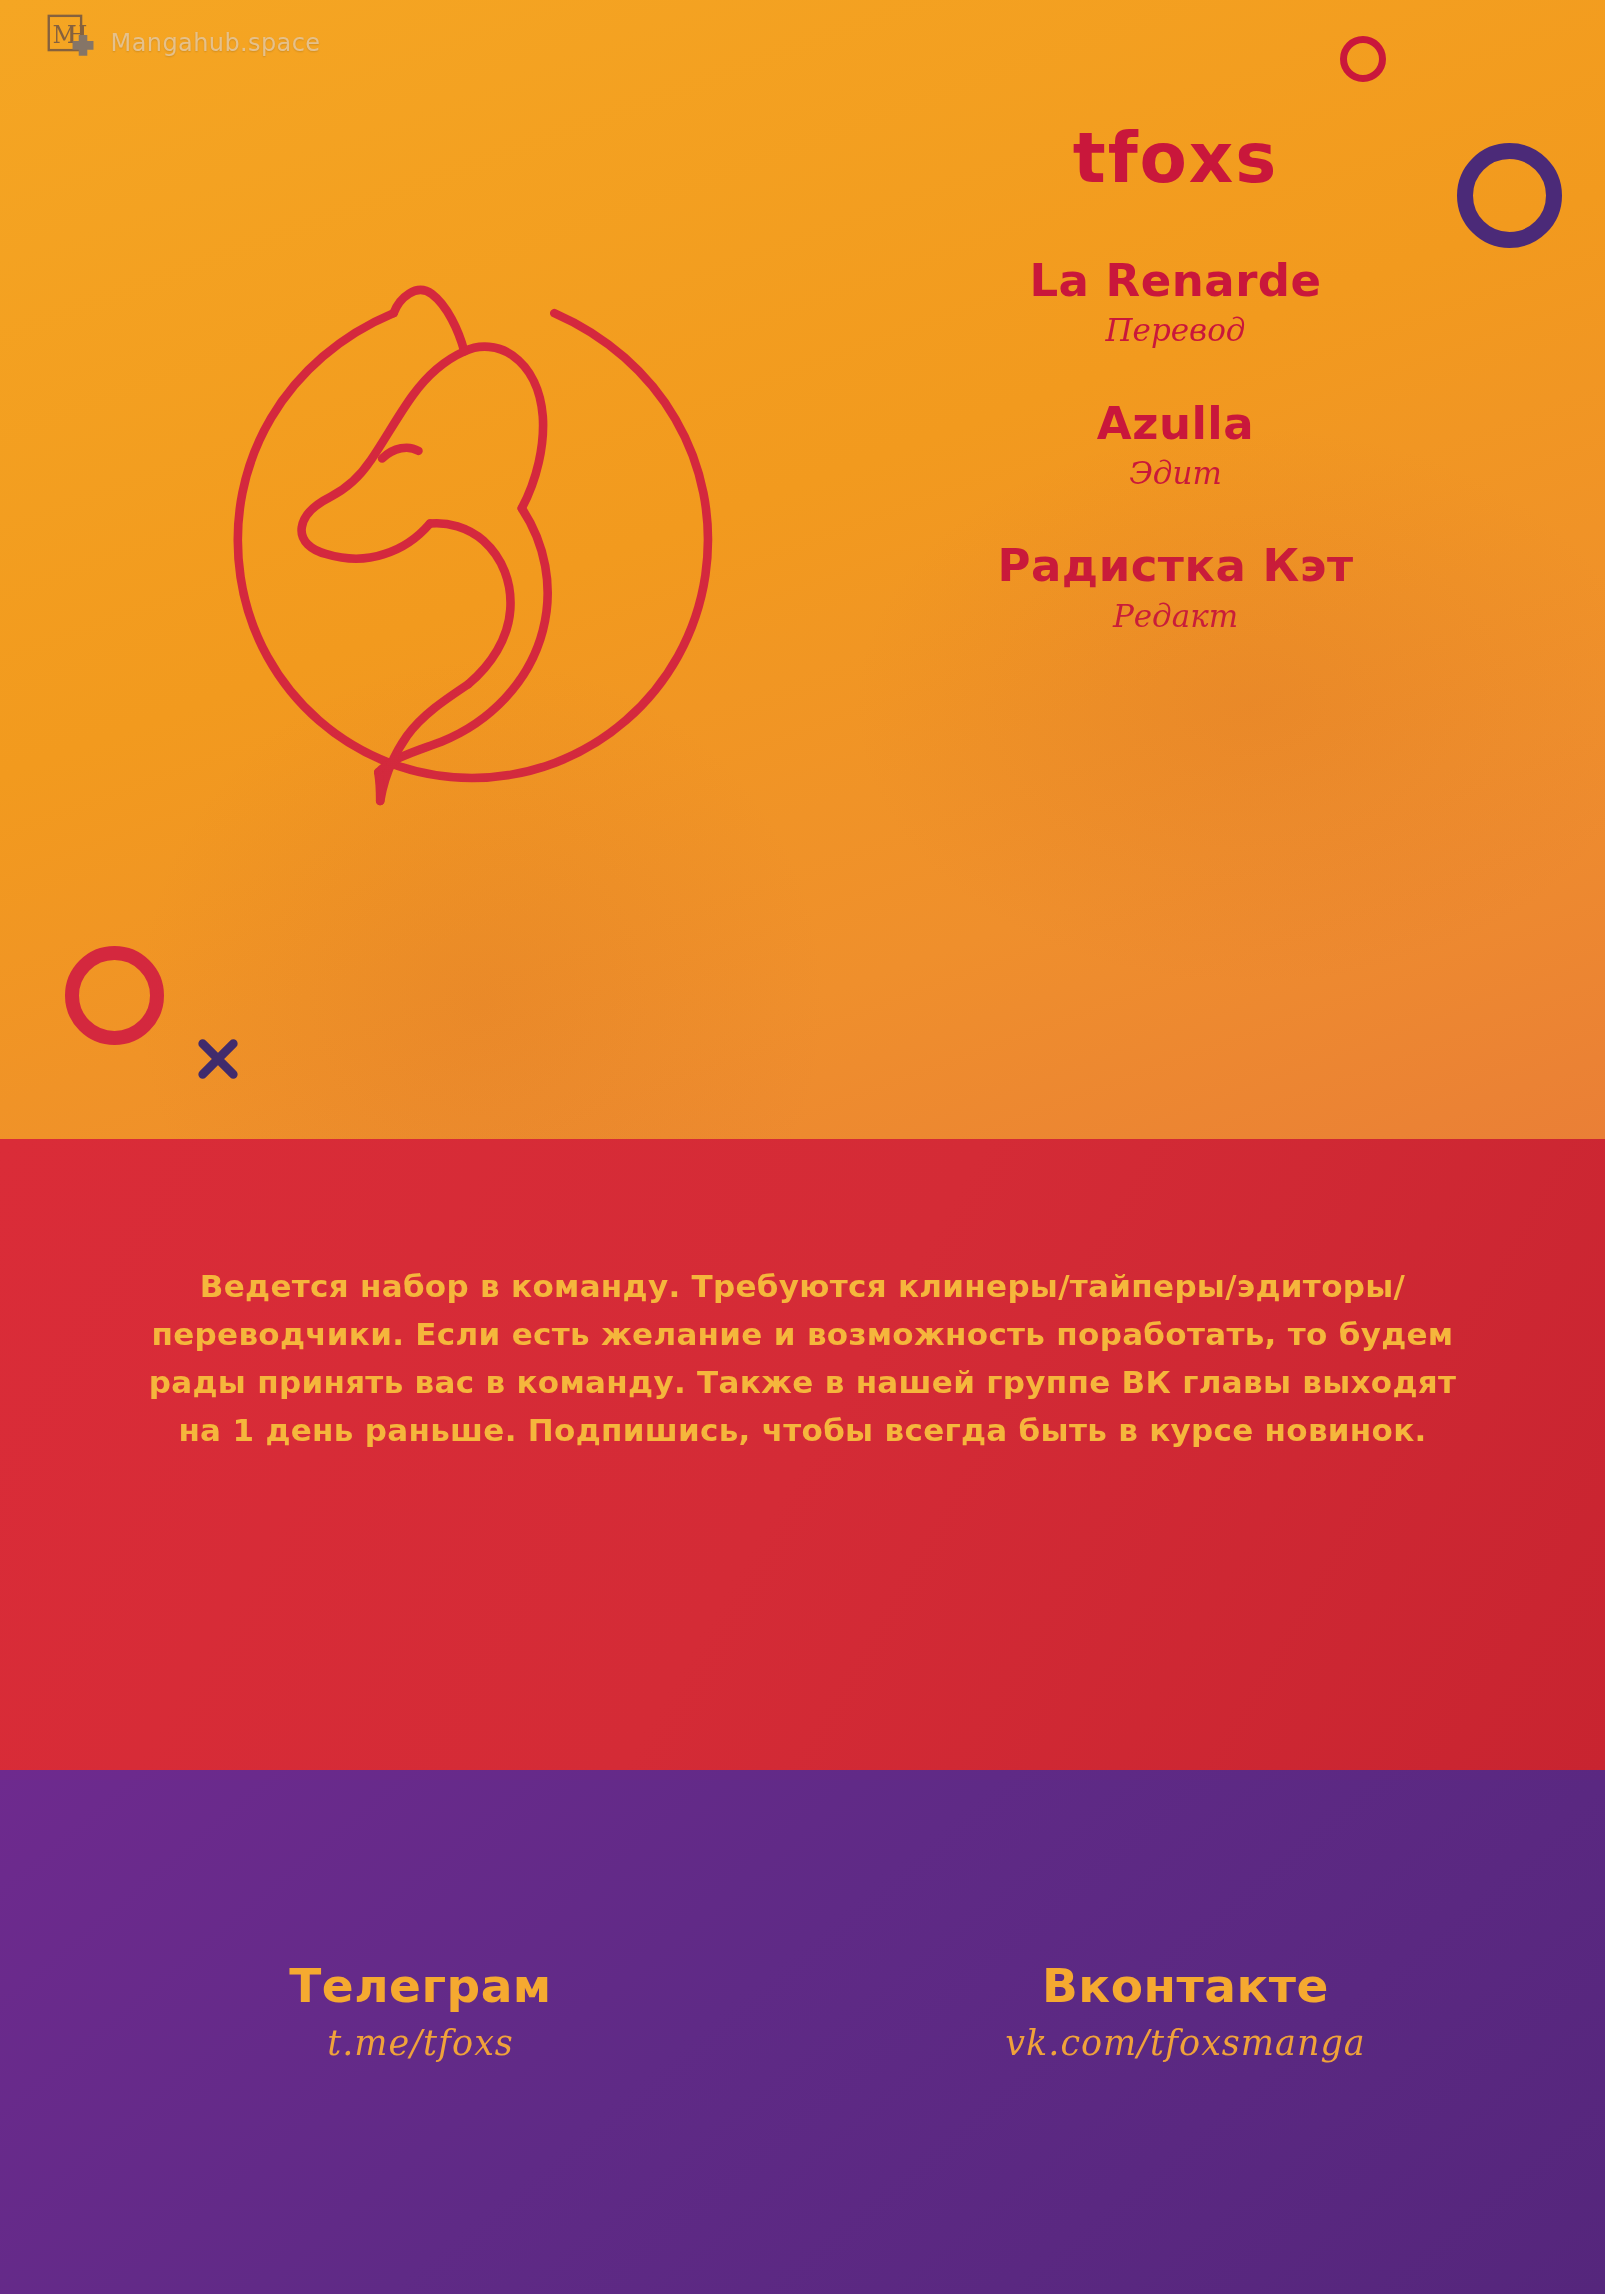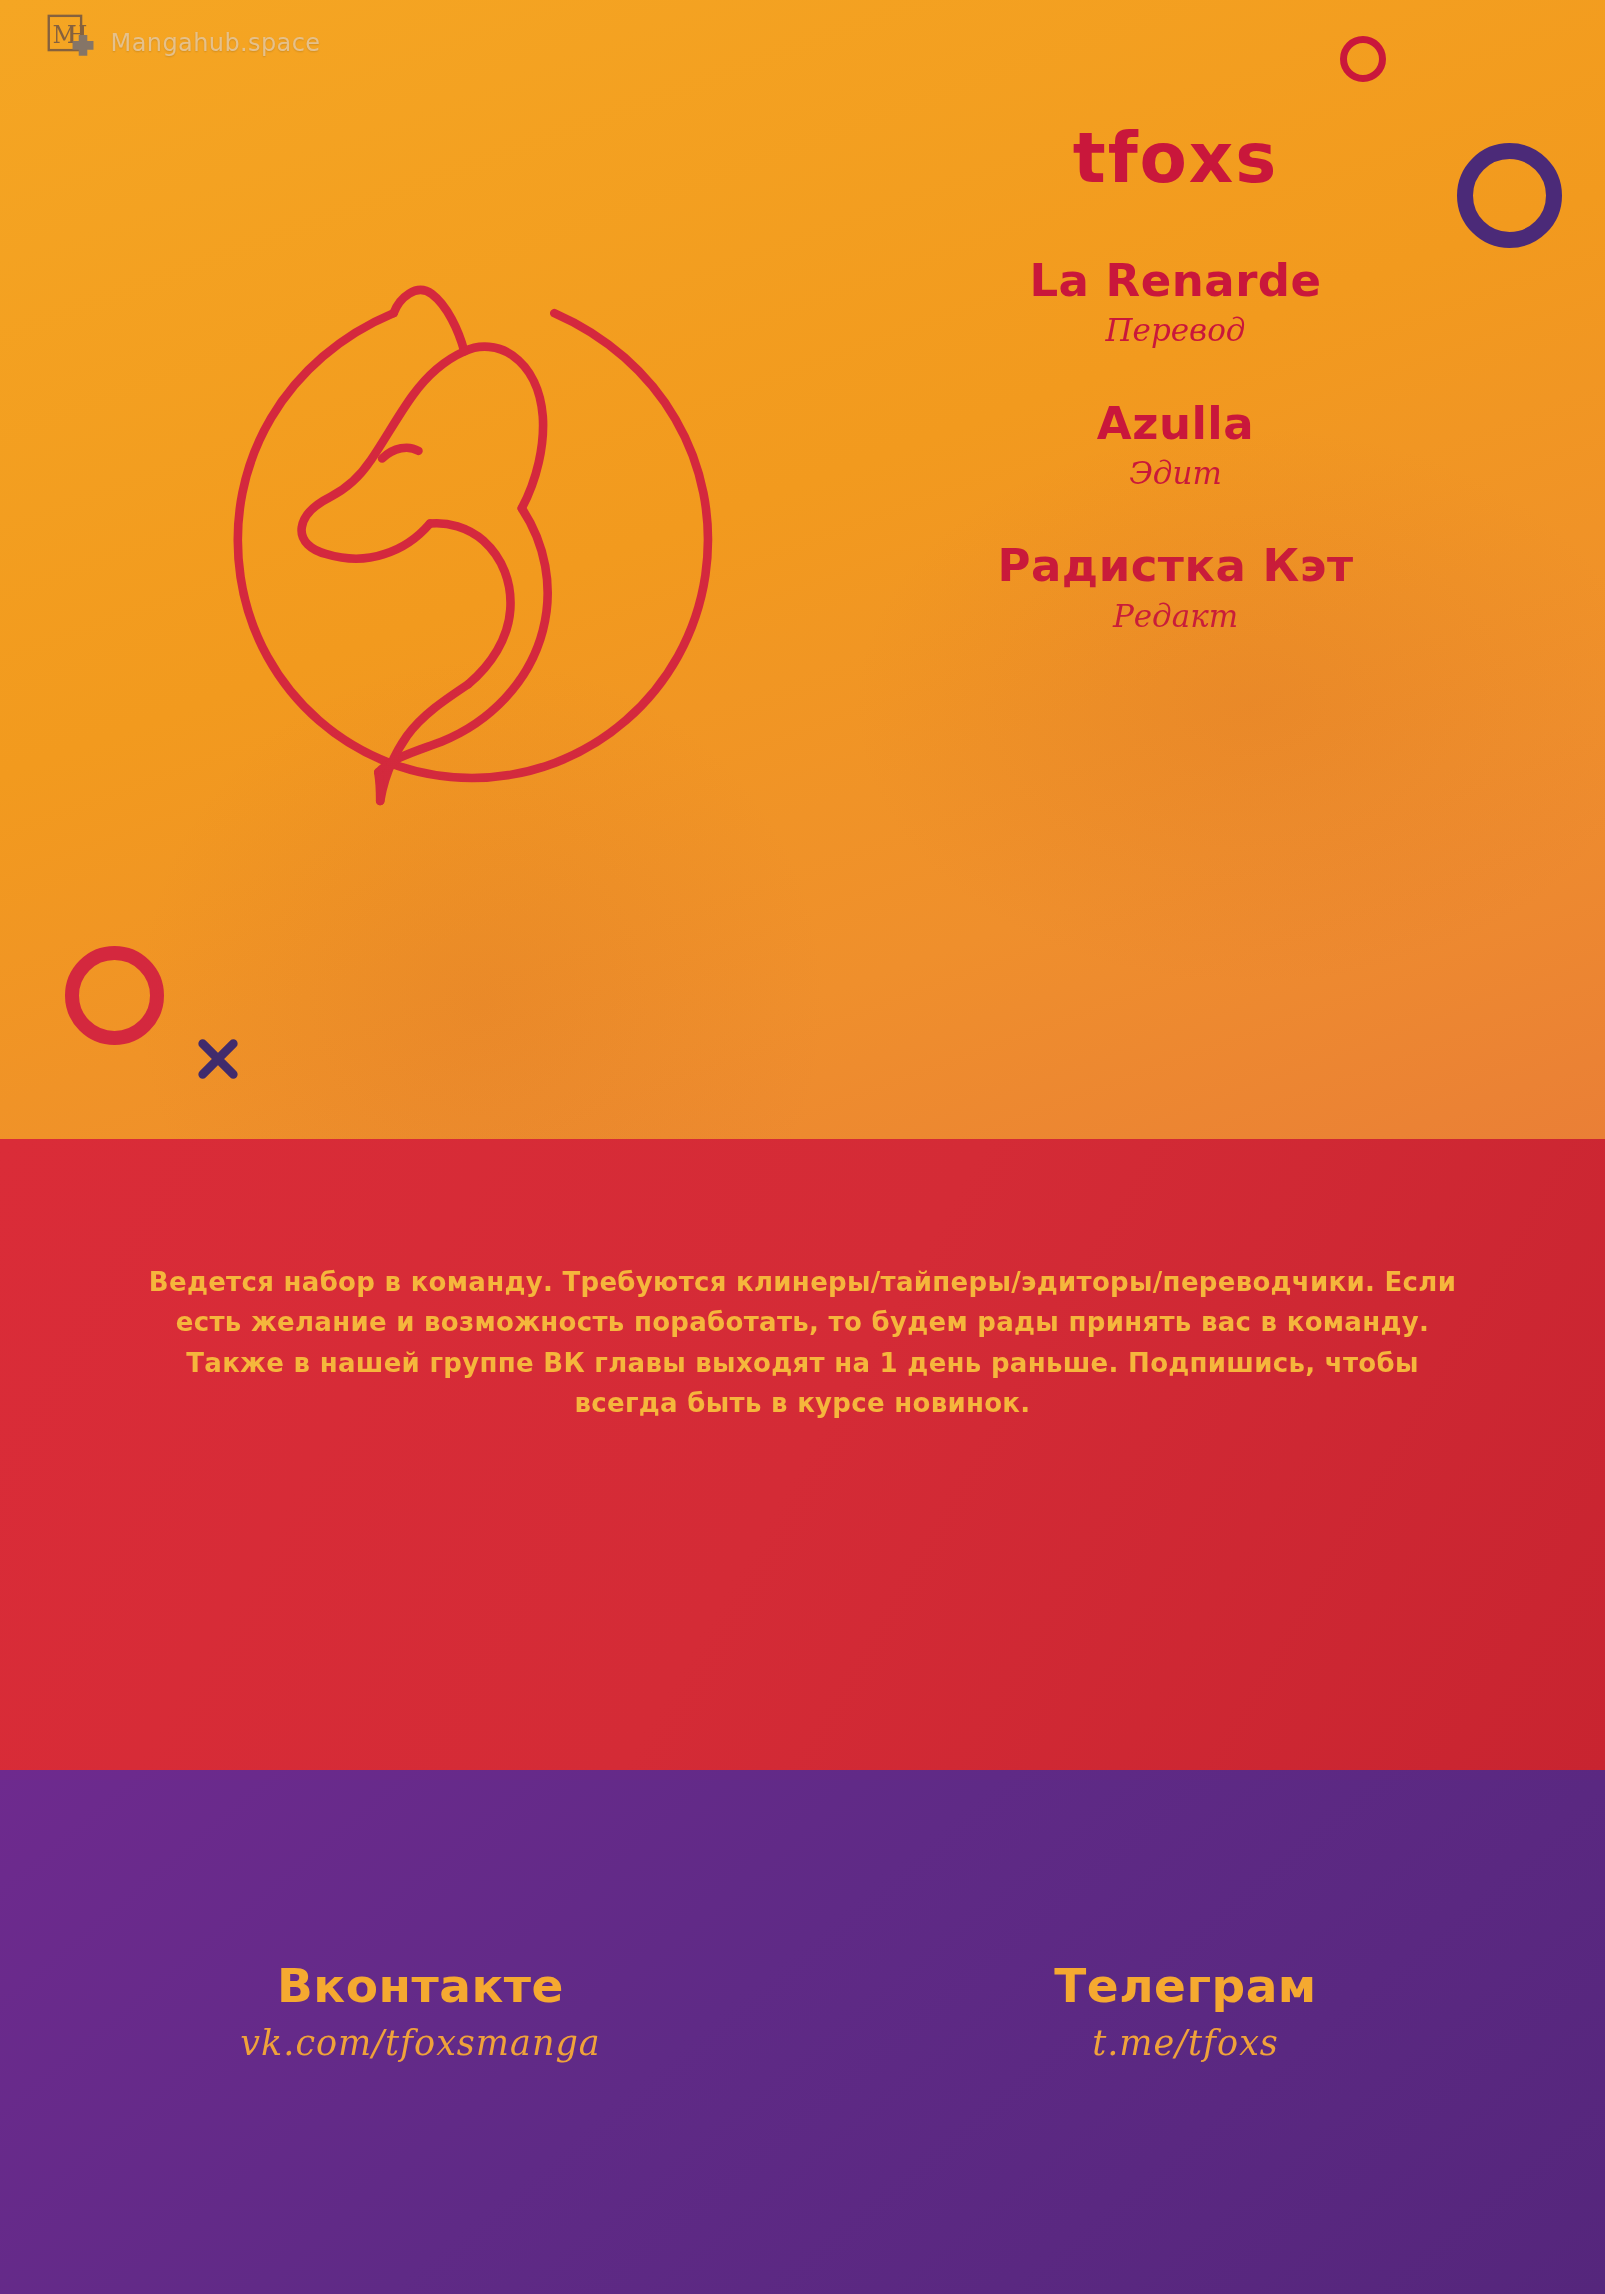--- a/index.html
+++ b/index.html
@@ -135,21 +135,21 @@
   
   .recruit {
     position: absolute;
     left: 143px;
     top: 1262px;
     width: 1319px;
     text-align: center;
     color: #f5b63c;
     font-family: "DejaVu Sans", sans-serif;
     font-weight: bold;
-    font-size: 26px;
+    font-size: 31px;
     line-height: 1.55;
     letter-spacing: 0.3px;
   }
 
   
   .socials {
     position: absolute;
     left: 0;
     top: 1960px;
     width: 1606px;
@@ -290,23 +290,23 @@
   <div class="recruit">Ведется набор в команду. Требуются клинеры/тайперы/эдиторы/переводчики. Если есть желание и возможность поработать, то будем рады принять вас в команду. Также в нашей группе ВК главы выходят на 1 день раньше. Подпишись, чтобы всегда быть в курсе новинок.</div>
 
   <div class="band-purple">
     
     
     
   </div>
 
   <div class="socials">
     <div class="social">
+      <div class="social-title">Телеграм</div>
+      <div class="social-link">t.me/tfoxs</div>
+    </div>
+    <div class="social">
       <div class="social-title">Вконтакте</div>
       <div class="social-link">vk.com/tfoxsmanga</div>
     </div>
-    <div class="social">
-      <div class="social-title">Телеграм</div>
-      <div class="social-link">t.me/tfoxs</div>
-    </div>
   </div>
 
 </div>
 
 
 </body></html>

